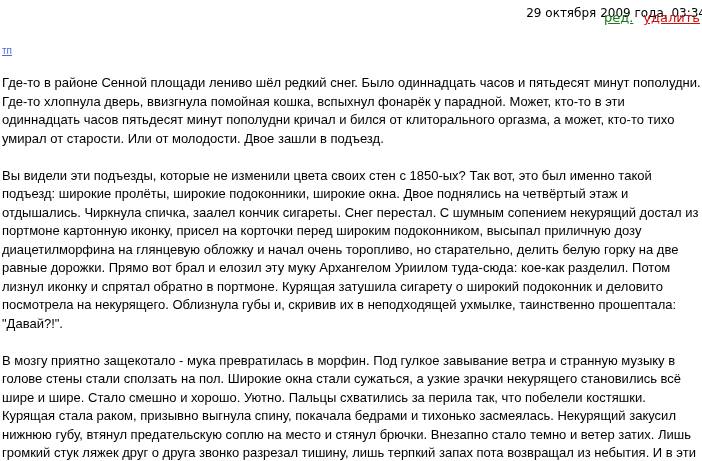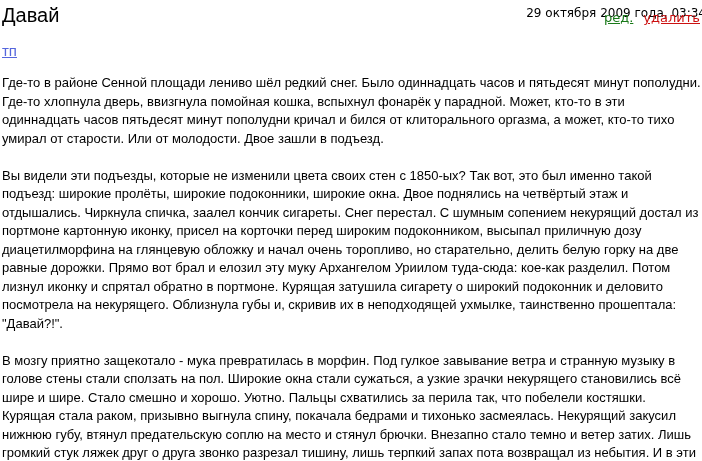--- a/index.html
+++ b/index.html
@@ -49,21 +49,21 @@
   .post-actions a {
     text-decoration: underline;
     cursor: pointer;
   }
   .edit-link { color: #1a7a1a; margin-right: 10px; }
   .delete-link { color: #cc1111; }
   .tag-link {
     position: absolute;
     left: 2px;
     top: 45px;
-    font-size: 15px;
+    font-size: 10px;
     line-height: 12px;
     color: #5566dd;
     text-decoration: underline;
     cursor: pointer;
   }
   .post-body {
     position: absolute;
     left: 2px;
     top: 74px;
     width: 700px;
@@ -75,21 +75,20 @@
     white-space: normal;
   }
   .post-body p.gap-extra {
     margin-top: 1px;
   }
 </style>
 </head>
 <body>
 
 <div class="page">
-  <h1 class="post-title">Давай</h1>
   <div class="post-date">29 октября 2009 года, 03:34</div>
   <div class="post-actions">
     <a class="edit-link">ред.</a><a class="delete-link">удалить</a>
   </div>
   <a class="tag-link">тп</a>
 
   <div class="post-body">
     <p>Где-то в районе Сенной площади лениво шёл редкий снег. Было одиннадцать часов и пятьдесят минут пополудни. Где-то хлопнула дверь, ввизгнула помойная кошка, вспыхнул фонарёк у парадной. Может, кто-то в эти одиннадцать часов пятьдесят минут пополудни кричал и бился от клиторального оргазма, а может, кто-то тихо умирал от старости. Или от молодости. Двое зашли в подъезд.</p>
     <p class="gap-extra">Вы видели эти подъезды, которые не изменили цвета своих стен с 1850-ых? Так вот, это был именно такой подъезд: широкие пролёты, широкие подоконники, широкие окна. Двое поднялись на четвёртый этаж и отдышались. Чиркнула спичка, заалел кончик сигареты. Снег перестал. С шумным сопением некурящий достал из портмоне картонную иконку, присел на корточки перед широким подоконником, высыпал приличную дозу диацетилморфина на глянцевую обложку и начал очень торопливо, но старательно, делить белую горку на две равные дорожки. Прямо вот брал и елозил эту муку Архангелом Уриилом туда-сюда: кое-как разделил. Потом лизнул иконку и спрятал обратно в портмоне. Курящая затушила сигарету о широкий подоконник и деловито посмотрела на некурящего. Облизнула губы и, скривив их в неподходящей ухмылке, таинственно прошептала: "Давай?!".</p>
     <p> В мозгу приятно защекотало - мука превратилась в морфин. Под гулкое завывание ветра и странную музыку в голове стены стали сползать на пол. Широкие окна стали сужаться, а узкие зрачки некурящего становились всё шире и шире. Стало смешно и хорошо. Уютно. Пальцы схватились за перила так, что побелели костяшки. Курящая стала раком, призывно выгнула спину, покачала бедрами и тихонько засмеялась. Некурящий закусил нижнюю губу, втянул предательскую соплю на место и стянул брючки. Внезапно стало темно и ветер затих. Лишь громкий стук ляжек друг о друга звонко разрезал тишину, лишь терпкий запах пота возвращал из небытия. И в эти трогательные минуты эти двое были счастливы и было неважно, что познакомились они полчаса назад</p>

